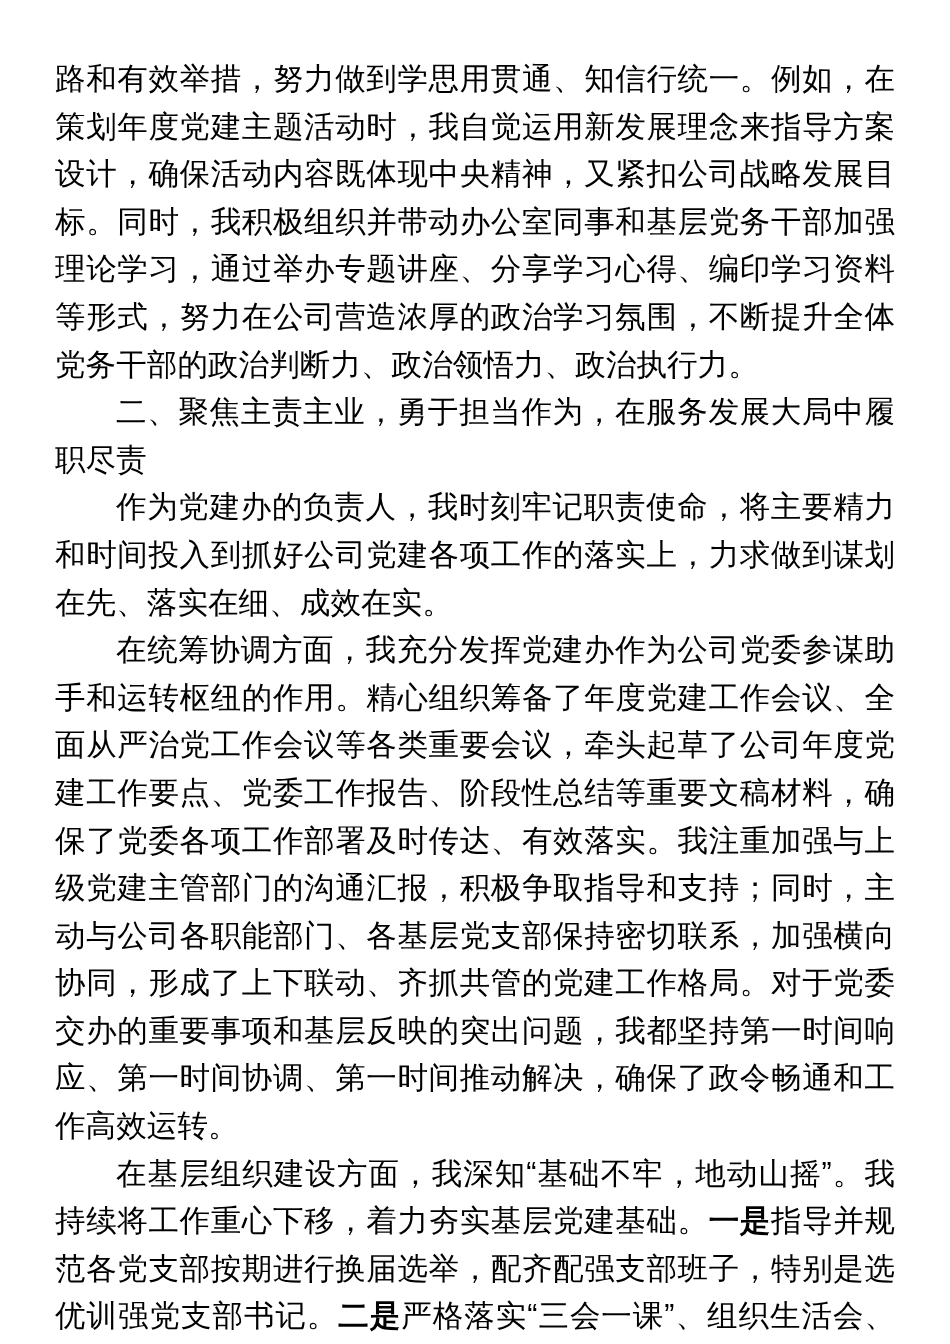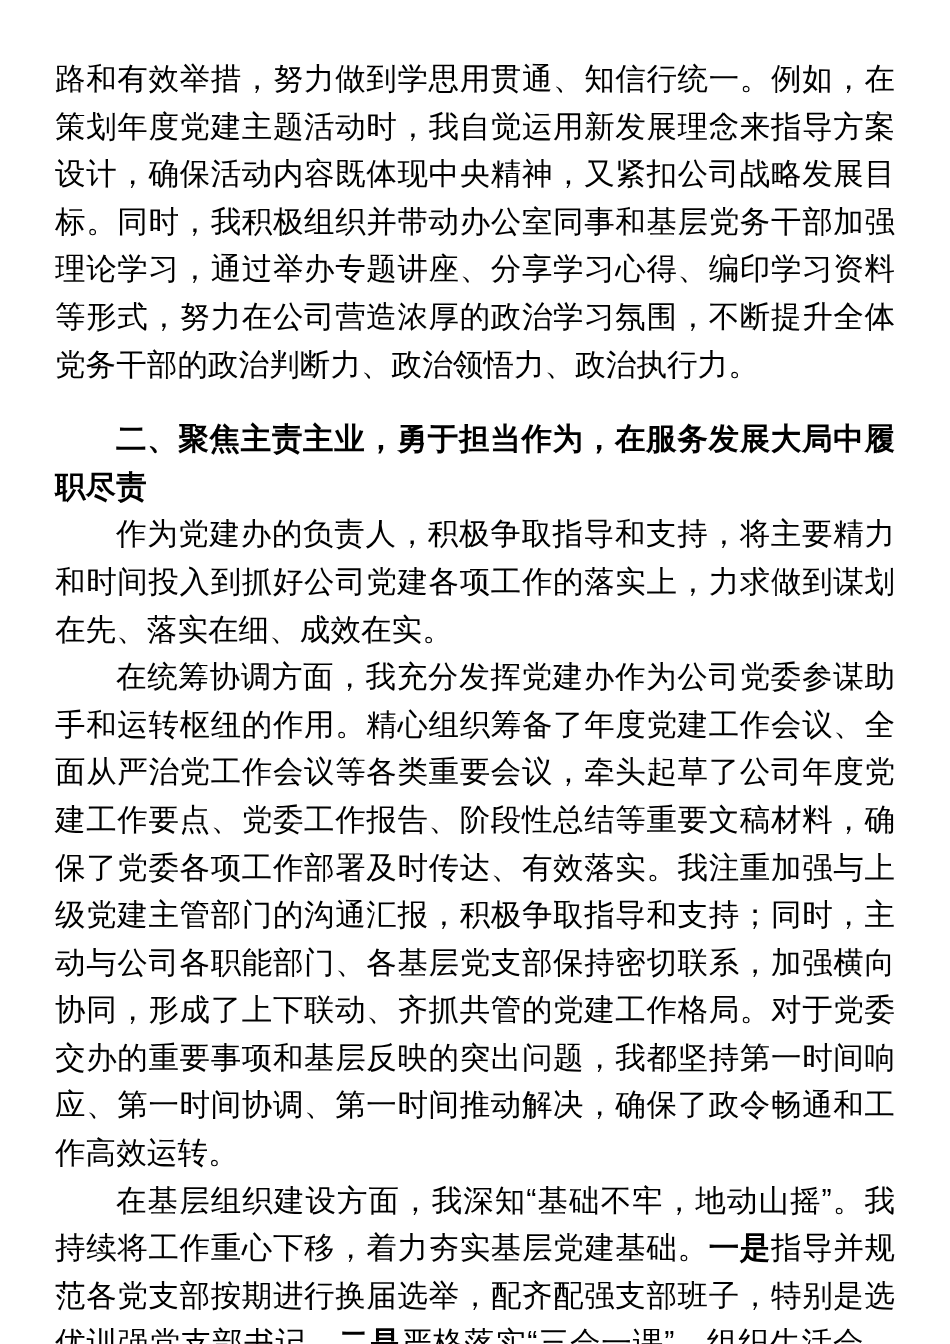--- a/index.html
+++ b/index.html
@@ -36,38 +36,37 @@
     text-indent: 2em;
     word-break: break-all;
     font-weight: 400;
   }
   
   .para.continued {
     text-indent: 0;
   }
   .para.heading {
     text-indent: 2em;
-    font-weight: 700;
-    margin-top: 27px;
+    font-weight: 400;
   }
   b.emph {
     font-weight: 700;
   }
 </style>
 </head>
 <body>
 
 <div class="page">
   <div class="doc-body">
 
     <p class="para continued">路和有效举措，努力做到学思用贯通、知信行统一。例如，在策划年度党建主题活动时，我自觉运用新发展理念来指导方案设计，确保活动内容既体现中央精神，又紧扣公司战略发展目标。同时，我积极组织并带动办公室同事和基层党务干部加强理论学习，通过举办专题讲座、分享学习心得、编印学习资料等形式，努力在公司营造浓厚的政治学习氛围，不断提升全体党务干部的政治判断力、政治领悟力、政治执行力。</p>
 
     <p class="para heading">二、聚焦主责主业，勇于担当作为，在服务发展大局中履职尽责</p>
 
-    <p class="para">作为党建办的负责人，积极争取指导和支持，将主要精力和时间投入到抓好公司党建各项工作的落实上，力求做到谋划在先、落实在细、成效在实。</p>
+    <p class="para">作为党建办的负责人，我时刻牢记职责使命，将主要精力和时间投入到抓好公司党建各项工作的落实上，力求做到谋划在先、落实在细、成效在实。</p>
 
     <p class="para">在统筹协调方面，我充分发挥党建办作为公司党委参谋助手和运转枢纽的作用。精心组织筹备了年度党建工作会议、全面从严治党工作会议等各类重要会议，牵头起草了公司年度党建工作要点、党委工作报告、阶段性总结等重要文稿材料，确保了党委各项工作部署及时传达、有效落实。我注重加强与上级党建主管部门的沟通汇报，积极争取指导和支持；同时，主动与公司各职能部门、各基层党支部保持密切联系，加强横向协同，形成了上下联动、齐抓共管的党建工作格局。对于党委交办的重要事项和基层反映的突出问题，我都坚持第一时间响应、第一时间协调、第一时间推动解决，确保了政令畅通和工作高效运转。</p>
 
     <p class="para">
       <span>在基层组织建设方面，我深知“基础不牢，地动山摇”。我持续将工作重心下移，着力夯实基层党建基础。</span><b class="emph">一是</b><span>指导并规范各党支部按期进行换届选举，配齐配强支部班子，特别是选优训强党支部书记。</span><b class="emph">二是</b><span>严格落实“三会一课”、组织生活会、民主评议党员、主题党日等基本制度，通过定期检查、随机抽查、列席指导等方式，推动党内组织生活真正严起来、实起来、</span>
     </p>
 
   </div>
 </div>
 

